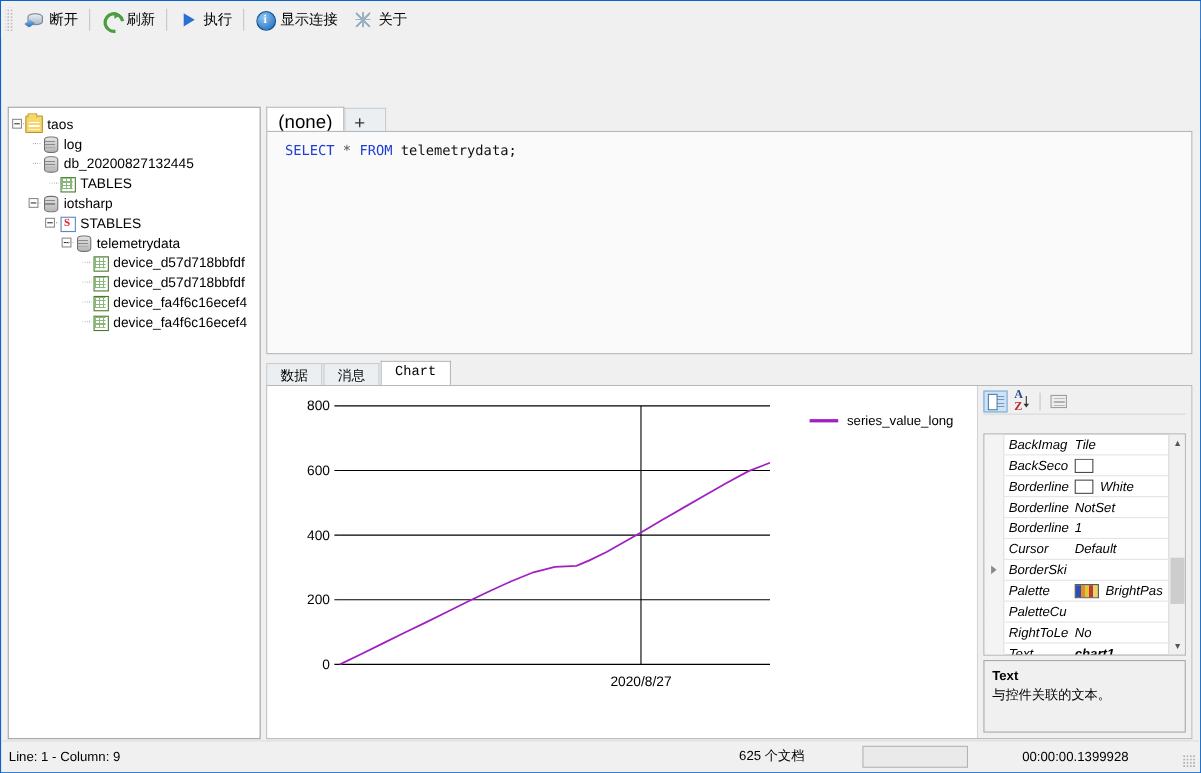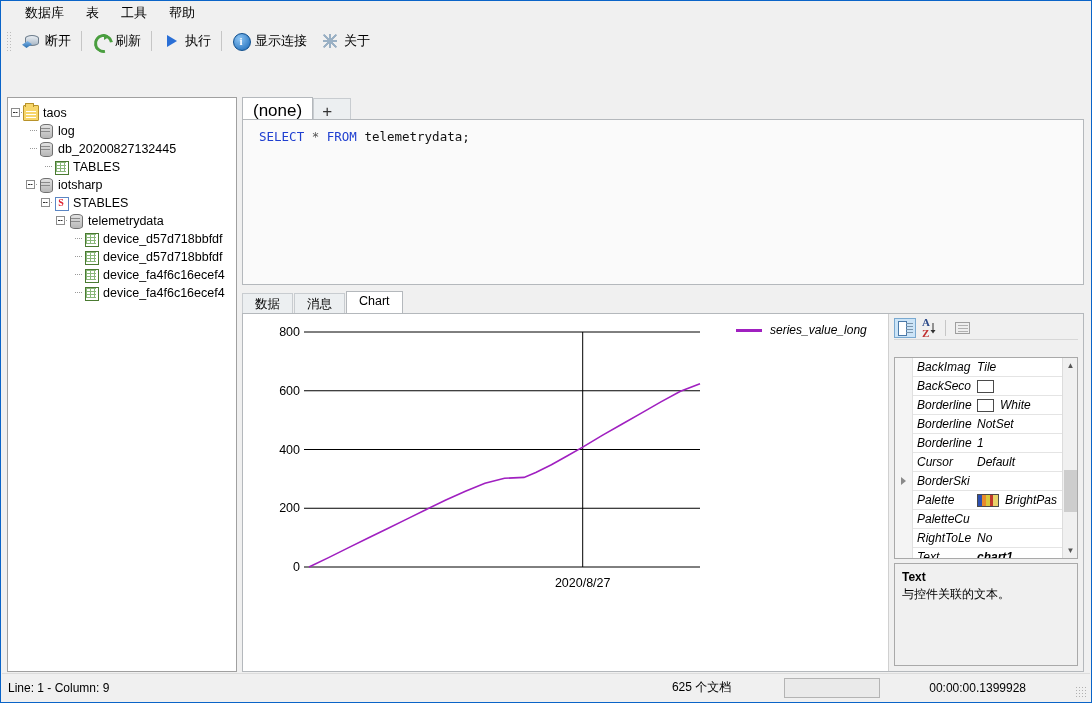--- a/index.html
+++ b/index.html
@@ -112,41 +112,41 @@
      color:#d23;font:bold 10px "Liberation Serif",serif;display:flex;align-items:center;justify-content:center;}
   .tlabel { font-size:12.5px; }
 
   
   .etabs { height:22px; display:flex; align-items:flex-end; padding-left:0; }
   .etab { height:21px; padding:3px 10px 0 10px; font-size:17px; background:#eceff1;
           border:1px solid #c8ccd0; border-bottom:none; }
   .etab.active { background:#fff; border-color:#b4b8bc; height:22px; }
   .etab.plus { padding:3px 18px 0 8px; color:#333; }
 
-  .editor { flex:0 0 auto; height:166px; background:#fafafa; border:1px solid #b4b8bc;
+  .editor { flex:0 0 auto; height:203px; background:#fafafa; border:1px solid #b4b8bc;
             font-family:"DejaVu Sans Mono", monospace; font-size:12.5px;
             padding:9px 0 0 16px; position:relative; }
   .kw { color:#1f3fd0; }
   .op { color:#555; }
   .idn { color:#111; }
 
   
   .rtabs { height:22px; display:flex; align-items:flex-end; margin-top:6px; }
   .rtab { height:20px; padding:2px 12px 0 12px; font-size:12.5px; background:#eceff1;
-          border:1px solid #c8ccd0; border-bottom:none; margin-right:1px; }
+          border:1px solid #c8ccd0; border-bottom:none; margin-right:1px;font-family:Liberation Mono, monospace; }
   .rtab.active { background:#fff; height:22px; border-color:#b4b8bc; }
 
   .rbody { flex:1; background:#fff; border:1px solid #b4b8bc; display:flex; overflow:hidden; }
   .chart-area { flex:1; position:relative; background:#fff; }
   .prop-area { width:195px; background:#f0f0f0; border-left:1px solid #d0d0d0;
                display:flex; flex-direction:column; padding:4px 5px 5px 5px; }
 
   
   .chart-svg { display:block; }
-  .legend { position:absolute; left:493px; top:9px; display:flex; align-items:center; gap:8px;font-style:italic; }
+  .legend { position:absolute; left:493px; top:24px; display:flex; align-items:center; gap:8px; }
   .leg-line { width:26px; height:3px; }
   .leg-label { font-size:12px; }
 
   
   .pg-toolbar { height:22px; display:flex; align-items:center; gap:2px;
                 border-bottom:1px solid #d7d7d7; padding-bottom:2px; }
   .pg-tb { width:22px; height:20px; position:relative; display:flex;
            align-items:center; justify-content:center; }
   .pg-tb.sel { background:#cce4f7; border:1px solid #7aa9d0; }
   .pg-sep { width:1px; height:16px; background:#c6c6c6; margin:0 3px; }
@@ -206,26 +206,20 @@
      margin-bottom:3px;
      background-image: radial-gradient(#b0b0b0 40%, transparent 41%);
      background-size:3px 3px; }
 </style>
 </head>
 <body>
 
 <div id="app">
 
 
-  <div class="menubar">
-    <div class="menu-item">数据库</div>
-    <div class="menu-item">表</div>
-    <div class="menu-item">工具</div>
-    <div class="menu-item">帮助</div>
-  </div>
 
   <div class="toolbar">
     <div class="tb-grip"></div>
     <div class="tb-btn">
       <span class="tb-ico ico-plug"></span>
       <span class="tb-label">断开</span>
     </div>
     <div class="tb-sep"></div>
     <div class="tb-btn">
       <span class="tb-ico ico-refresh"></span>

